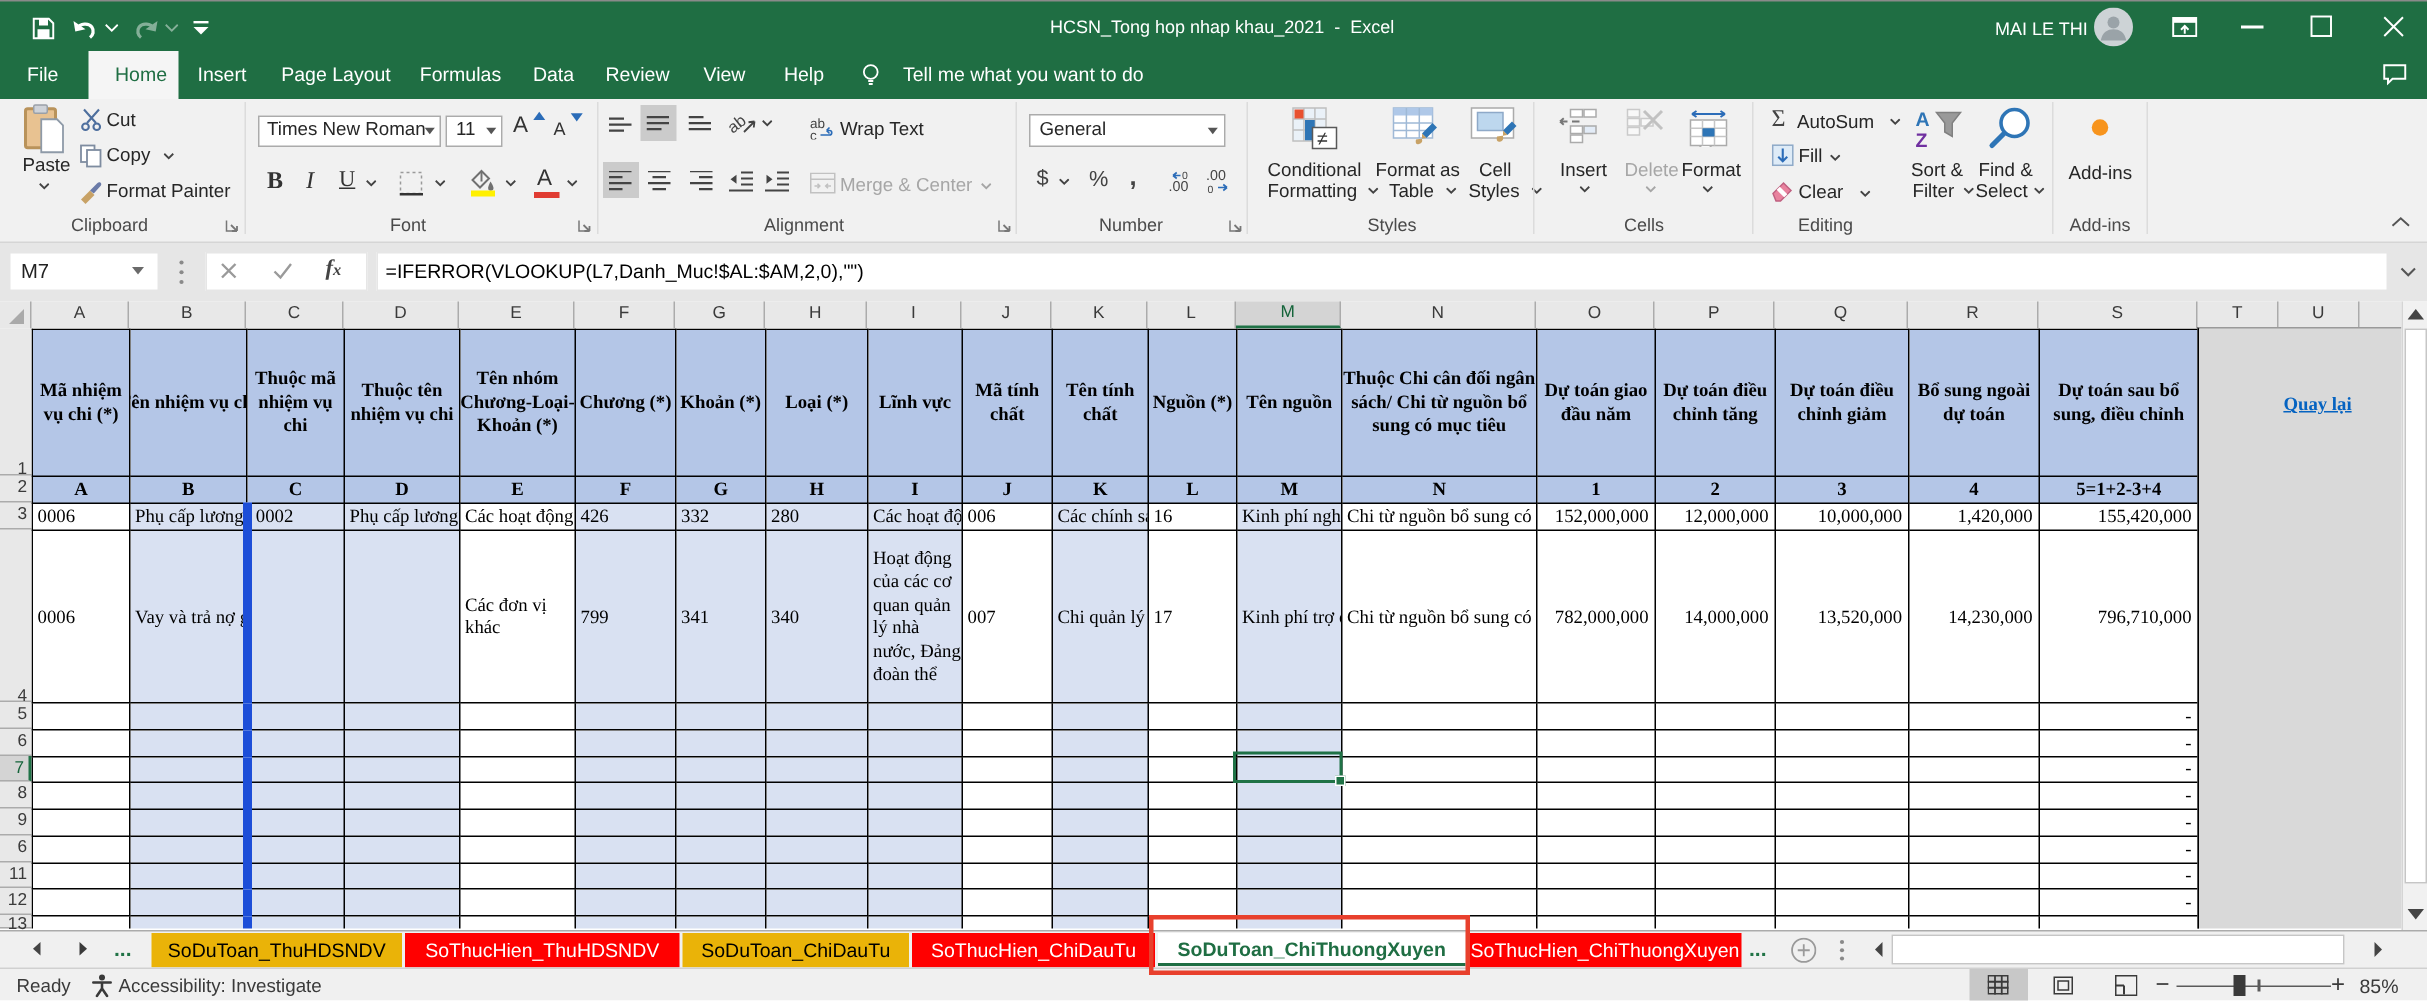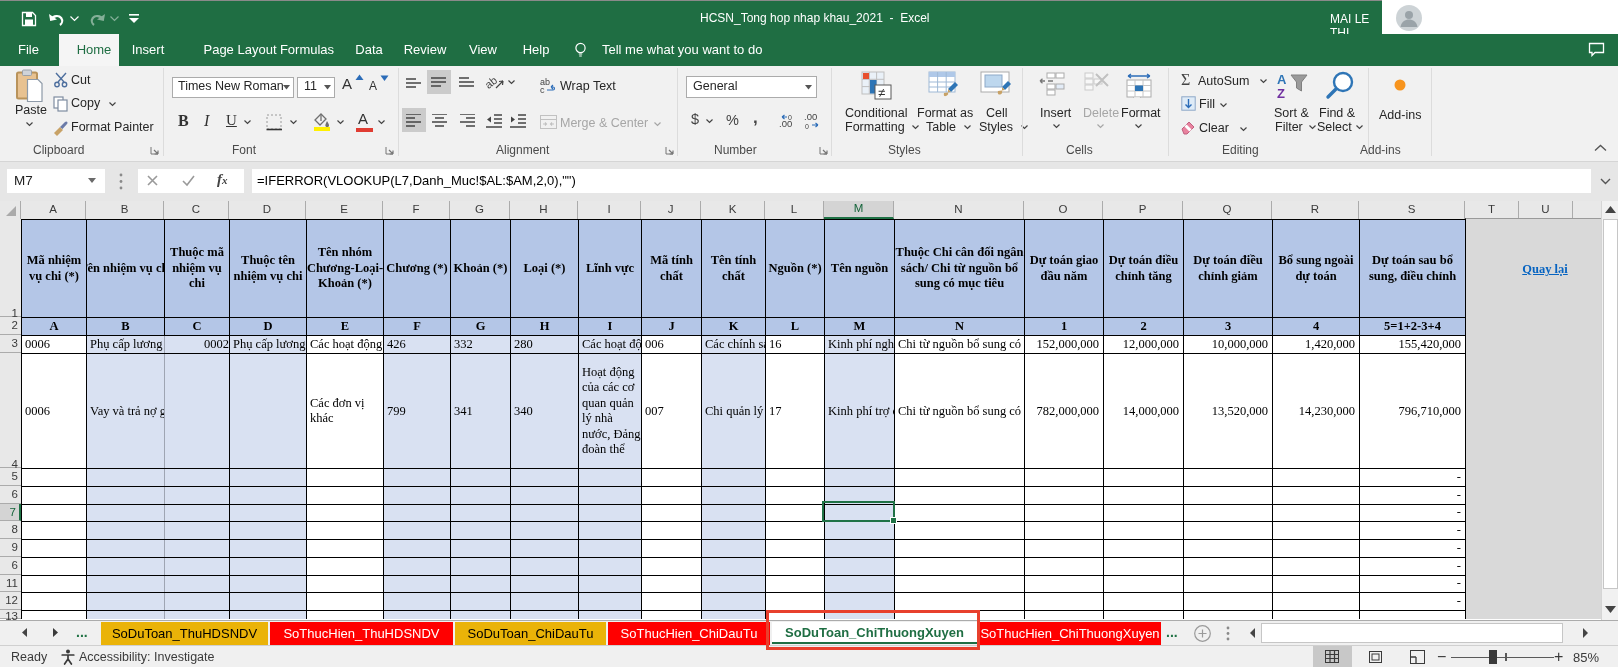--- a/index.html
+++ b/index.html
@@ -2,47 +2,47 @@
 <html><head>
 <meta charset="utf-8">
 <style>
 * { margin:0; padding:0; box-sizing:border-box; }
 html,body { width:1618px; height:667px; overflow:hidden; }
 body { font-family:"Liberation Sans", sans-serif; position:relative; background:#fff; }
 #win { position:absolute; left:0; top:0; width:1618px; height:667px; }
 .abs { position:absolute; }
 
 
-#titlebar { position:absolute; left:0; top:0; width:1382px; height:34px; background:#1F6E43; border-top:1px solid #8a8a8a; }
+#titlebar { position:absolute; left:0; top:0; width:1618px; height:34px; background:#1F6E43; border-top:1px solid #8a8a8a; }
 #tabrow { position:absolute; left:0; top:34px; width:1618px; height:32px; background:#1F6E43; }
 .rtab { position:absolute; top:0; height:32px; line-height:32px; color:#fff; font-size:13px; text-align:center; }
 #hometab { background:#f5f5f5; color:#1F6E43; }
 
 
 #ribbon { position:absolute; left:0; top:66px; width:1618px; height:96px; background:#F1F1F1; border-bottom:1px solid #D5D5D5; }
-.glabel { position:absolute; font-size:12px; color:#4a4a4a; top:77px; }
+.glabel { position:absolute; font-size:12px; color:#4a4a4a; top:77px; text-align:center; }
 .gsep { position:absolute; top:2px; width:1px; height:88px; background:#DCDCDC; }
 .rtext { position:absolute; font-size:12.5px; color:#262626; white-space:nowrap; }
 .gray { color:#A6A6A6; }
 .car { position:absolute; width:7px; height:5px; }
 .launch { position:absolute; width:10px; height:10px; }
 
 
 #fbar { position:absolute; left:0; top:162px; width:1618px; height:39px; background:#E6E6E6; }
 .fbox { position:absolute; background:#fff; border:1px solid #E6E6E6; }
 
 
 #colhdr { position:absolute; left:0; top:201px; width:1601px; height:18px; background:#E8E8E8; }
 .ch { position:absolute; top:0; height:18px; border-right:1px solid #ABABAB; font-size:11.5px; color:#3a3a3a; text-align:center; line-height:17px; }
 #rowhdr { position:absolute; left:0; top:219px; width:21px; height:400px; background:#E8E8E8; }
 .rh { position:absolute; left:0; width:21px; border-bottom:1px solid #ABABAB; font-size:11.5px; color:#3a3a3a; text-align:right; padding-right:3px; }
 #gridbg { position:absolute; left:21px; top:219px; width:1580px; height:400px; background:#fff; }
 #sheet { width:1445px; position:absolute; left:21px; top:219px; border-collapse:collapse; table-layout:fixed; font-family:"Liberation Serif", serif; font-size:12.5px; color:#000; }
 #sheet td { border:1px solid #000; overflow:hidden; padding:0; vertical-align:middle; }
-#sheet td.cc { border-left:1px solid #1d4ed8;text-align:right; }
+#sheet td.cc { border-left:6px solid #1d4ed8; }
 #sheet td.bgr { border-right:1px solid #9FA5B3; }
 td.sh { background:#D9E1F2; }
 td.hd { background:#B4C6E7; font-weight:bold; text-align:center; }
 .clipc { display:flex; justify-content:center; overflow:hidden; white-space:nowrap; }
 .clipl { overflow:hidden; white-space:nowrap; padding-left:3px; }
 .num { text-align:right; padding-right:4px !important; }
 #grayTU { position:absolute; left:1465px; top:218px; width:136px; height:401px; background:#D9D9D9; border-top:1px solid #9a9a9a; border-left:1px solid #000; }
 #vscroll { position:absolute; left:1601px; top:201px; width:17px; height:419px; background:#F1F1F1; border-left:1px solid #D5D5D5; }
 
 
@@ -102,21 +102,21 @@
         <rect x="1" y="1" width="13" height="13" fill="none" stroke="#fff" stroke-width="1.3"></rect>
       </svg>
     <svg class="abs" style="left:1588px;top:9px;" width="16" height="16">
         <path d="M1.5,1.5 L14,14 M14,1.5 L1.5,14" stroke="#fff" stroke-width="1.3"></path>
       </svg>
   </div>
   <div id="tabrow">
     <div class="rtab" style="left:10px;width:37px;">File</div>
     <div class="rtab" id="hometab" style="left:59px;width:60px;padding-left:10px;">Home</div>
     <div class="rtab" style="left:120px;width:56px;">Insert</div>
-    <div class="rtab" style="left:182px;width:84px;margin-left:16px;">Page Layout</div>
+    <div class="rtab" style="left:182px;width:84px;">Page Layout</div>
     <div class="rtab" style="left:276px;width:62px;">Formulas</div>
     <div class="rtab" style="left:350px;width:38px;">Data</div>
     <div class="rtab" style="left:400px;width:50px;">Review</div>
     <div class="rtab" style="left:464px;width:38px;">View</div>
     <div class="rtab" style="left:518px;width:36px;">Help</div>
     <svg class="abs" style="left:574px;top:8px;" width="13" height="17">
         <circle cx="6.5" cy="6" r="4.6" fill="none" stroke="#fff" stroke-width="1.2"></circle>
         <path d="M4.8,12 L8.2,12 M5.2,14 L7.8,14" stroke="#fff" stroke-width="1.2"></path>
       </svg>
     <div class="rtab" style="left:602px;width:200px;text-align:left;">Tell me what you want to do</div>
@@ -407,21 +407,21 @@
       </svg>
     <svg class="abs" style="left:1324px;top:4px;" width="32" height="32">
         <circle cx="19" cy="12" r="9" fill="#fff" stroke="#2E75B6" stroke-width="2.4"></circle>
         <path d="M12,19 L4,27" stroke="#2E75B6" stroke-width="3.4" stroke-linecap="round"></path>
       </svg>
     <div class="rtext" style="left:1319px;top:40px;">Find &amp;</div>
     <div class="rtext" style="left:1317px;top:54px;">Select</div>
     <svg class="car" style="left:1356px;top:59px;">
         <path d="M0.5,0.5 L3.5,3.5 L6.5,0.5" stroke="#444" stroke-width="1.2" fill="none"></path>
       </svg>
-    <div class="glabel" style="left:1222px;width:80px;">Editing</div>
+    <div class="glabel" style="left:1177px;width:80px;">Editing</div>
     <div class="gsep" style="left:1368px;"></div>
 
     <svg class="abs" style="left:1394px;top:13px;" width="14" height="14">
         <circle cx="6" cy="6" r="5.5" fill="#F7941D"></circle>
       </svg>
     <div class="rtext" style="left:1379px;top:42px;">Add-ins</div>
     <div class="glabel" style="left:1360px;width:80px;">Add-ins</div>
     <div class="gsep" style="left:1431px;"></div>
     <svg class="abs" style="left:1594px;top:78px;" width="13" height="8">
         <path d="M1,6.5 L6.5,1.5 L12,6.5" stroke="#555" stroke-width="1.3" fill="none"></path>

